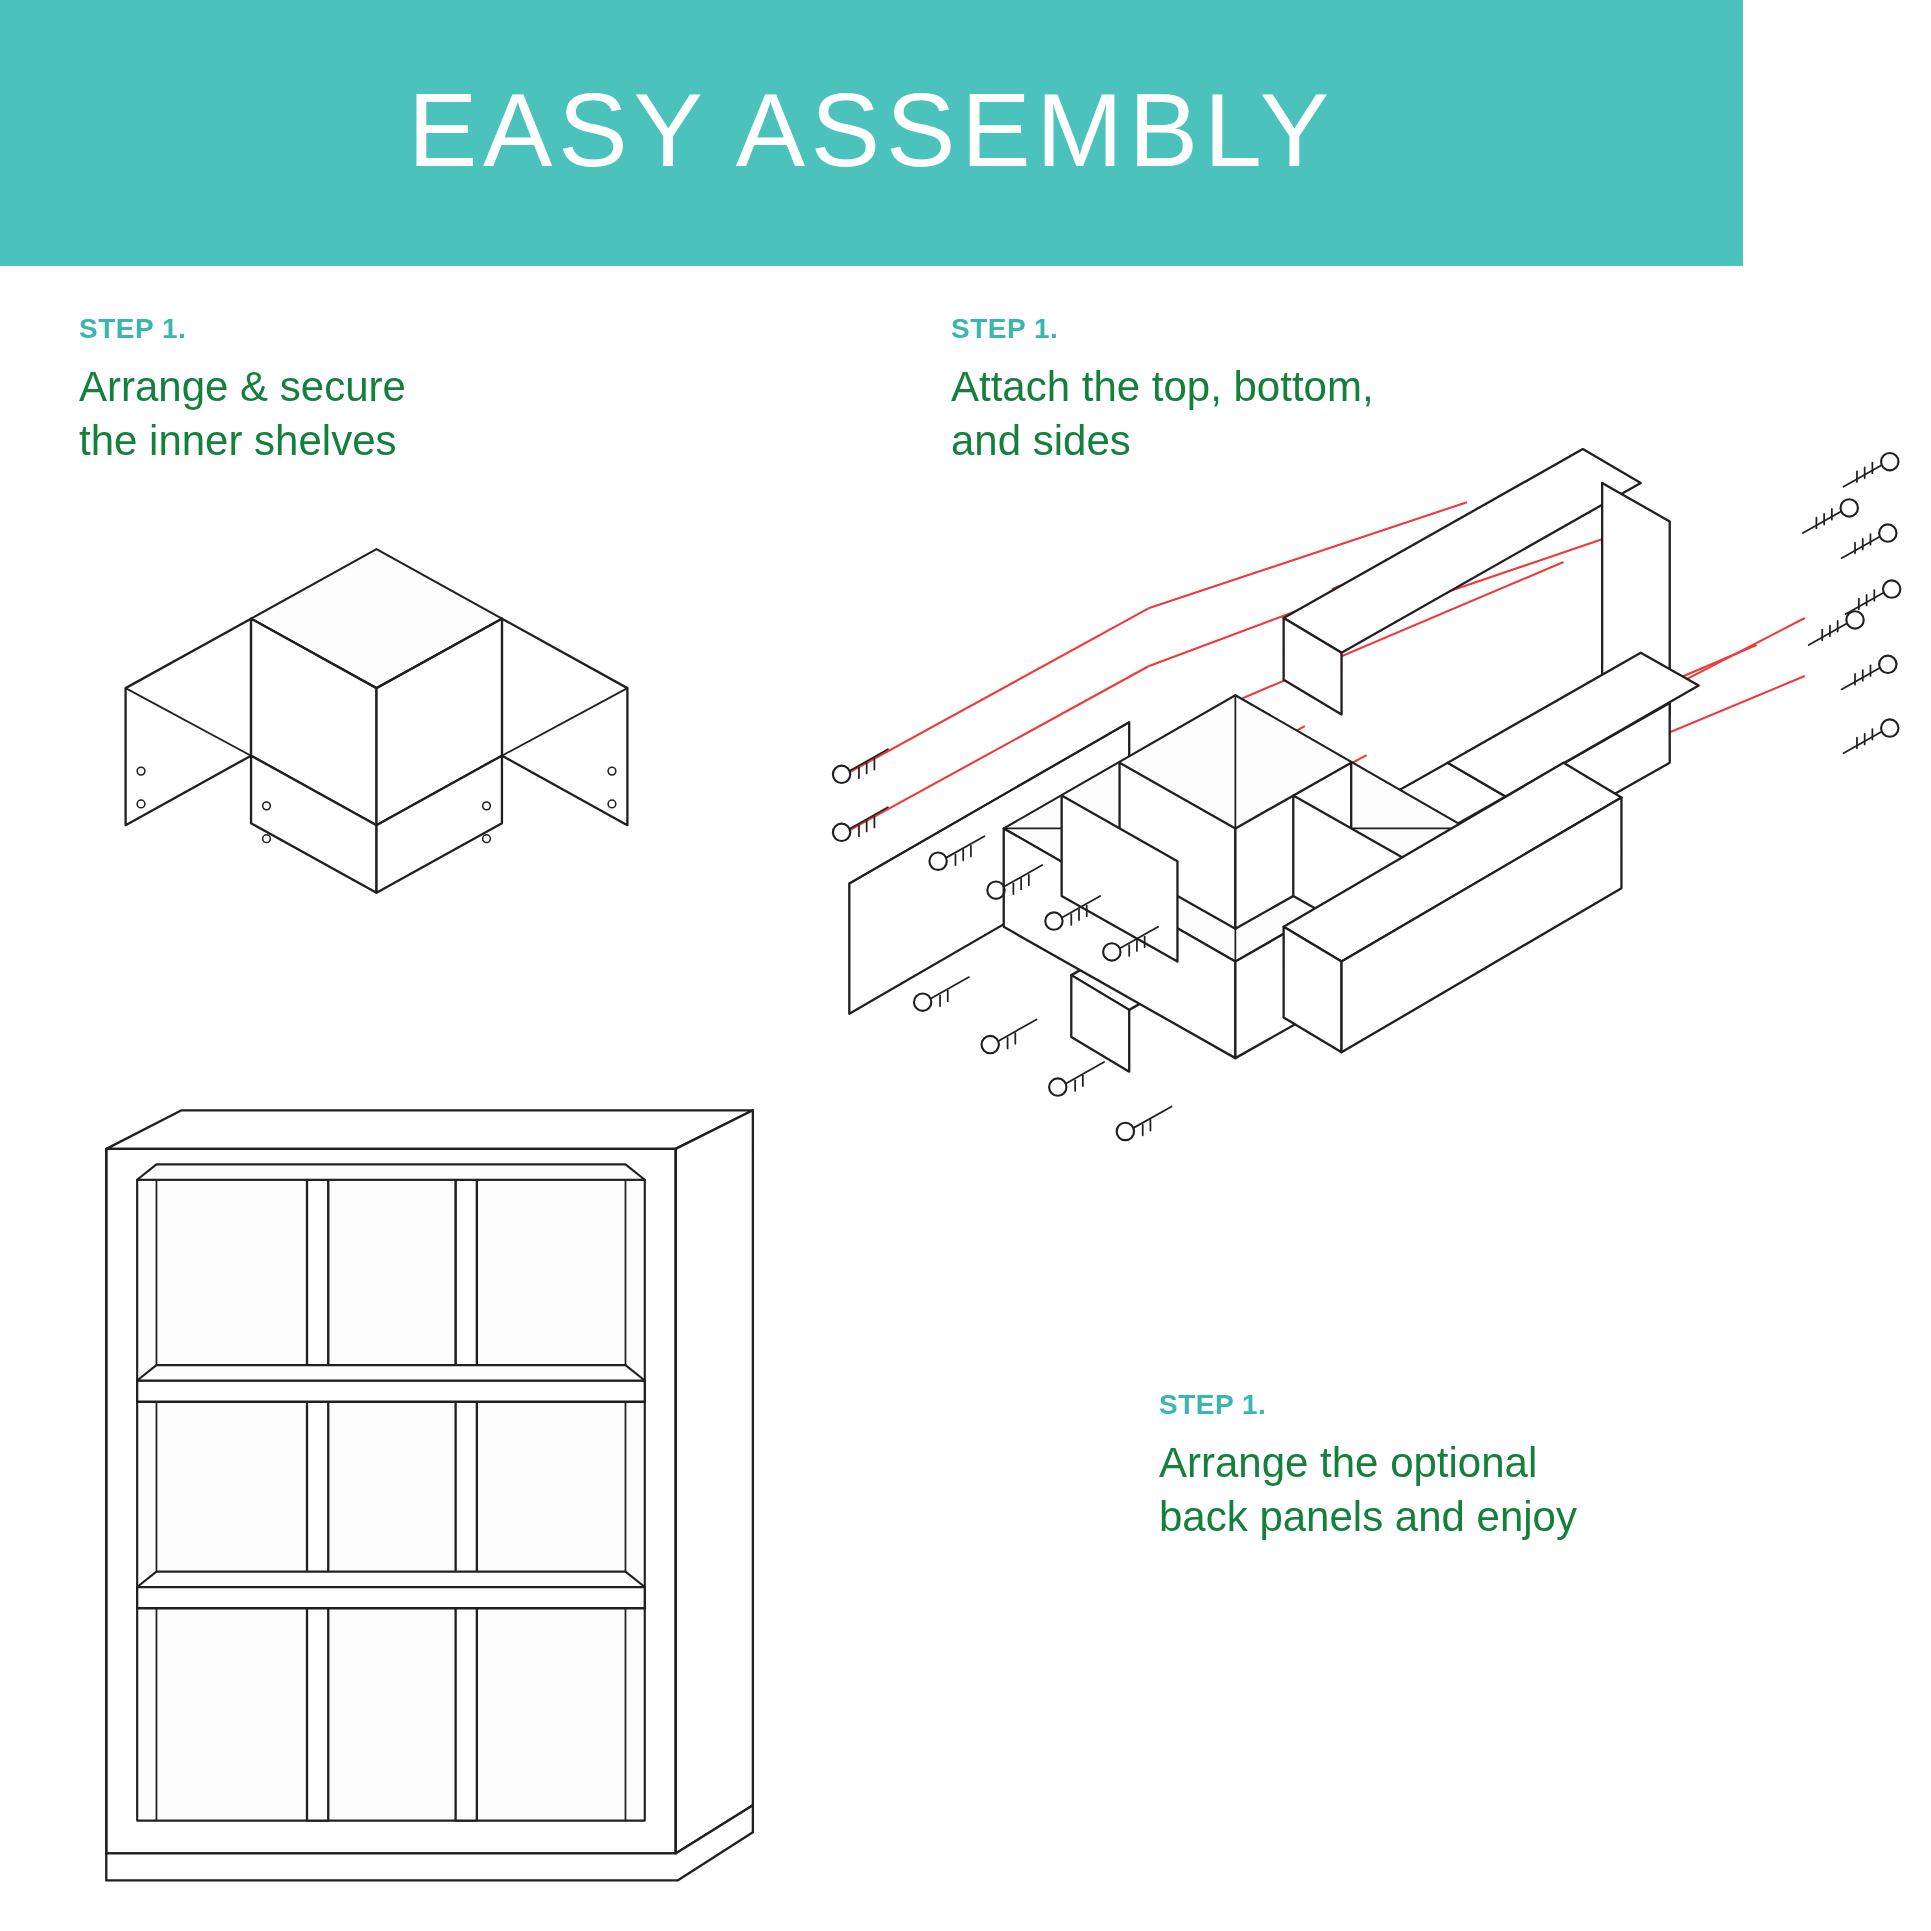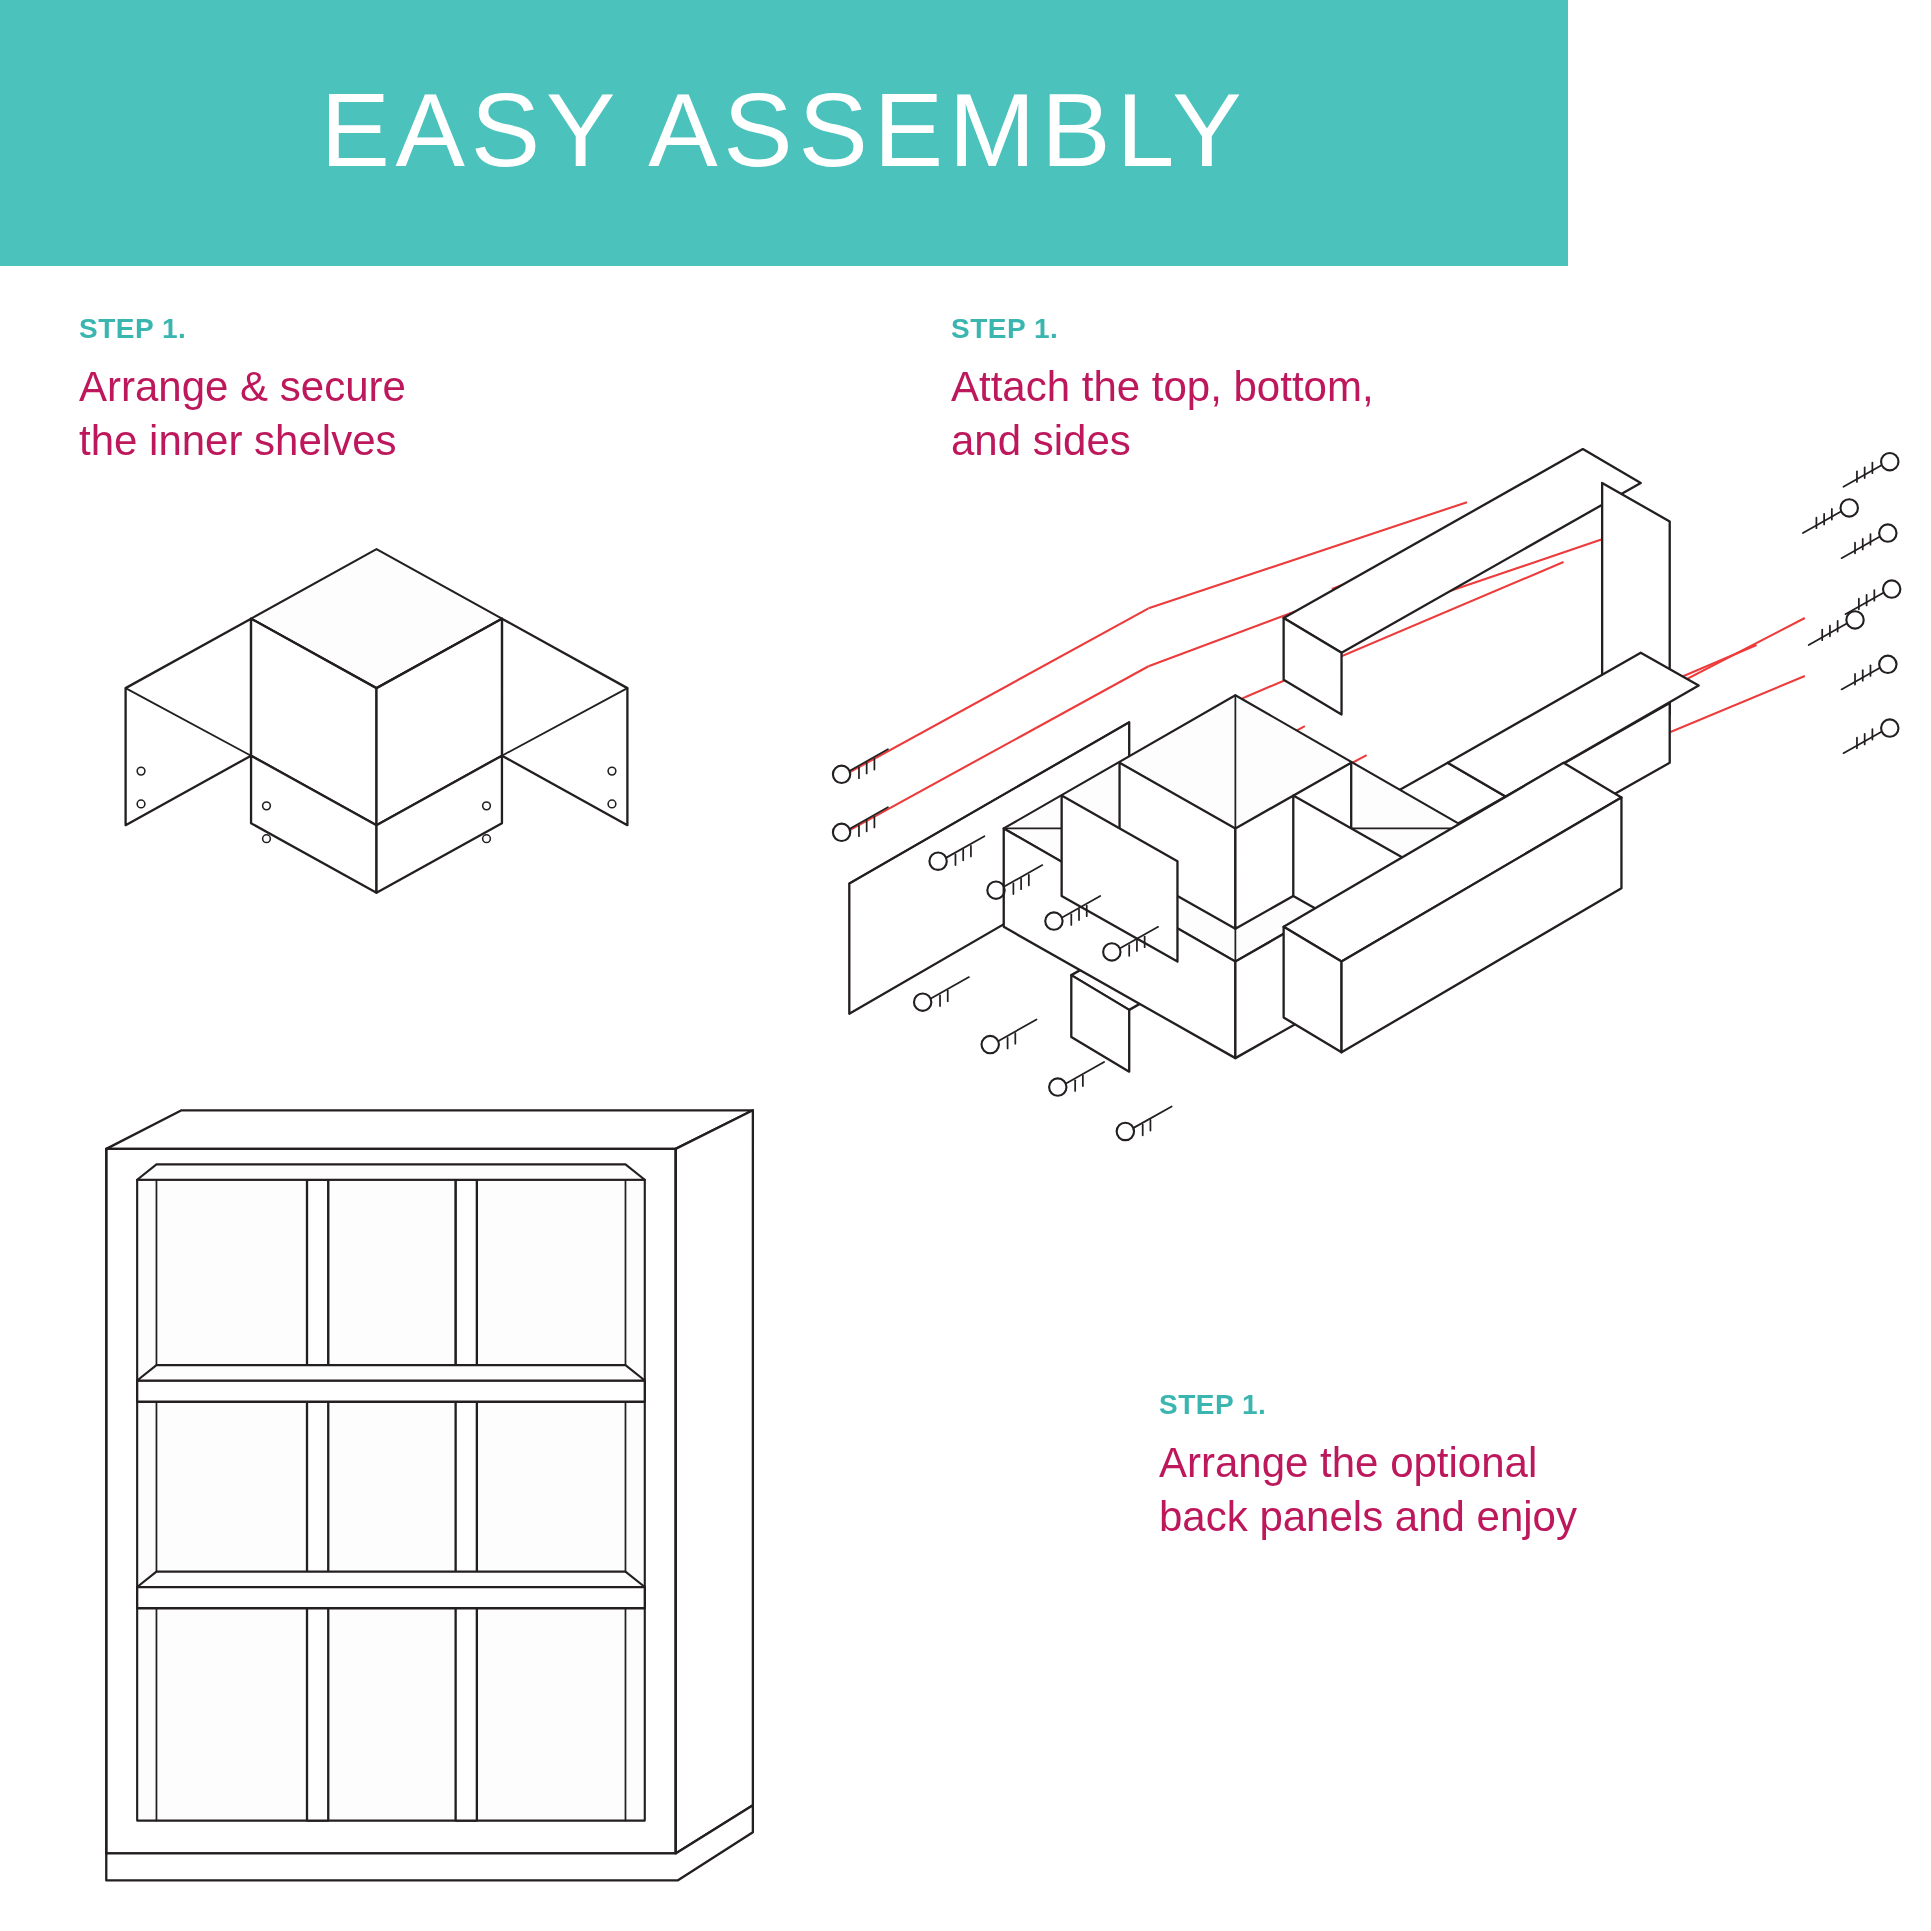--- a/index.html
+++ b/index.html
@@ -18,21 +18,21 @@
     position: relative;
     width: 1931px;
     height: 1931px;
     background: #ffffff;
   }
   
   .banner {
     position: absolute;
     left: 0;
     top: 0;
-    width: 1568px;
+    width: 1743px;
     height: 266px;
     background: #4cc2bd;
     display: flex;
     align-items: center;
     justify-content: center;
   }
   .banner-title {
     color: #ffffff;
     font-size: 104px;
     letter-spacing: 5.8px;
@@ -47,21 +47,21 @@
   }
   .step-label {
     color: #3ab5b0;
     font-size: 28px;
     font-weight: 700;
     letter-spacing: 0.5px;
     margin: 0 0 15.4px 0;
     line-height: 1.1;
   }
   .step-desc {
-    color: #be185d;
+    color: #15803d;
     font-size: 42px;
     font-weight: 400;
     line-height: 1.28;
     margin: 0;
     white-space: pre-line;
   }
   #step1 { left: 79px; top: 314px; width: 599px; }
   #step2 { left: 951px; top: 314px; width: 734px; }
   #step3 { left: 1159px; top: 1390px; width: 714px; }
 

